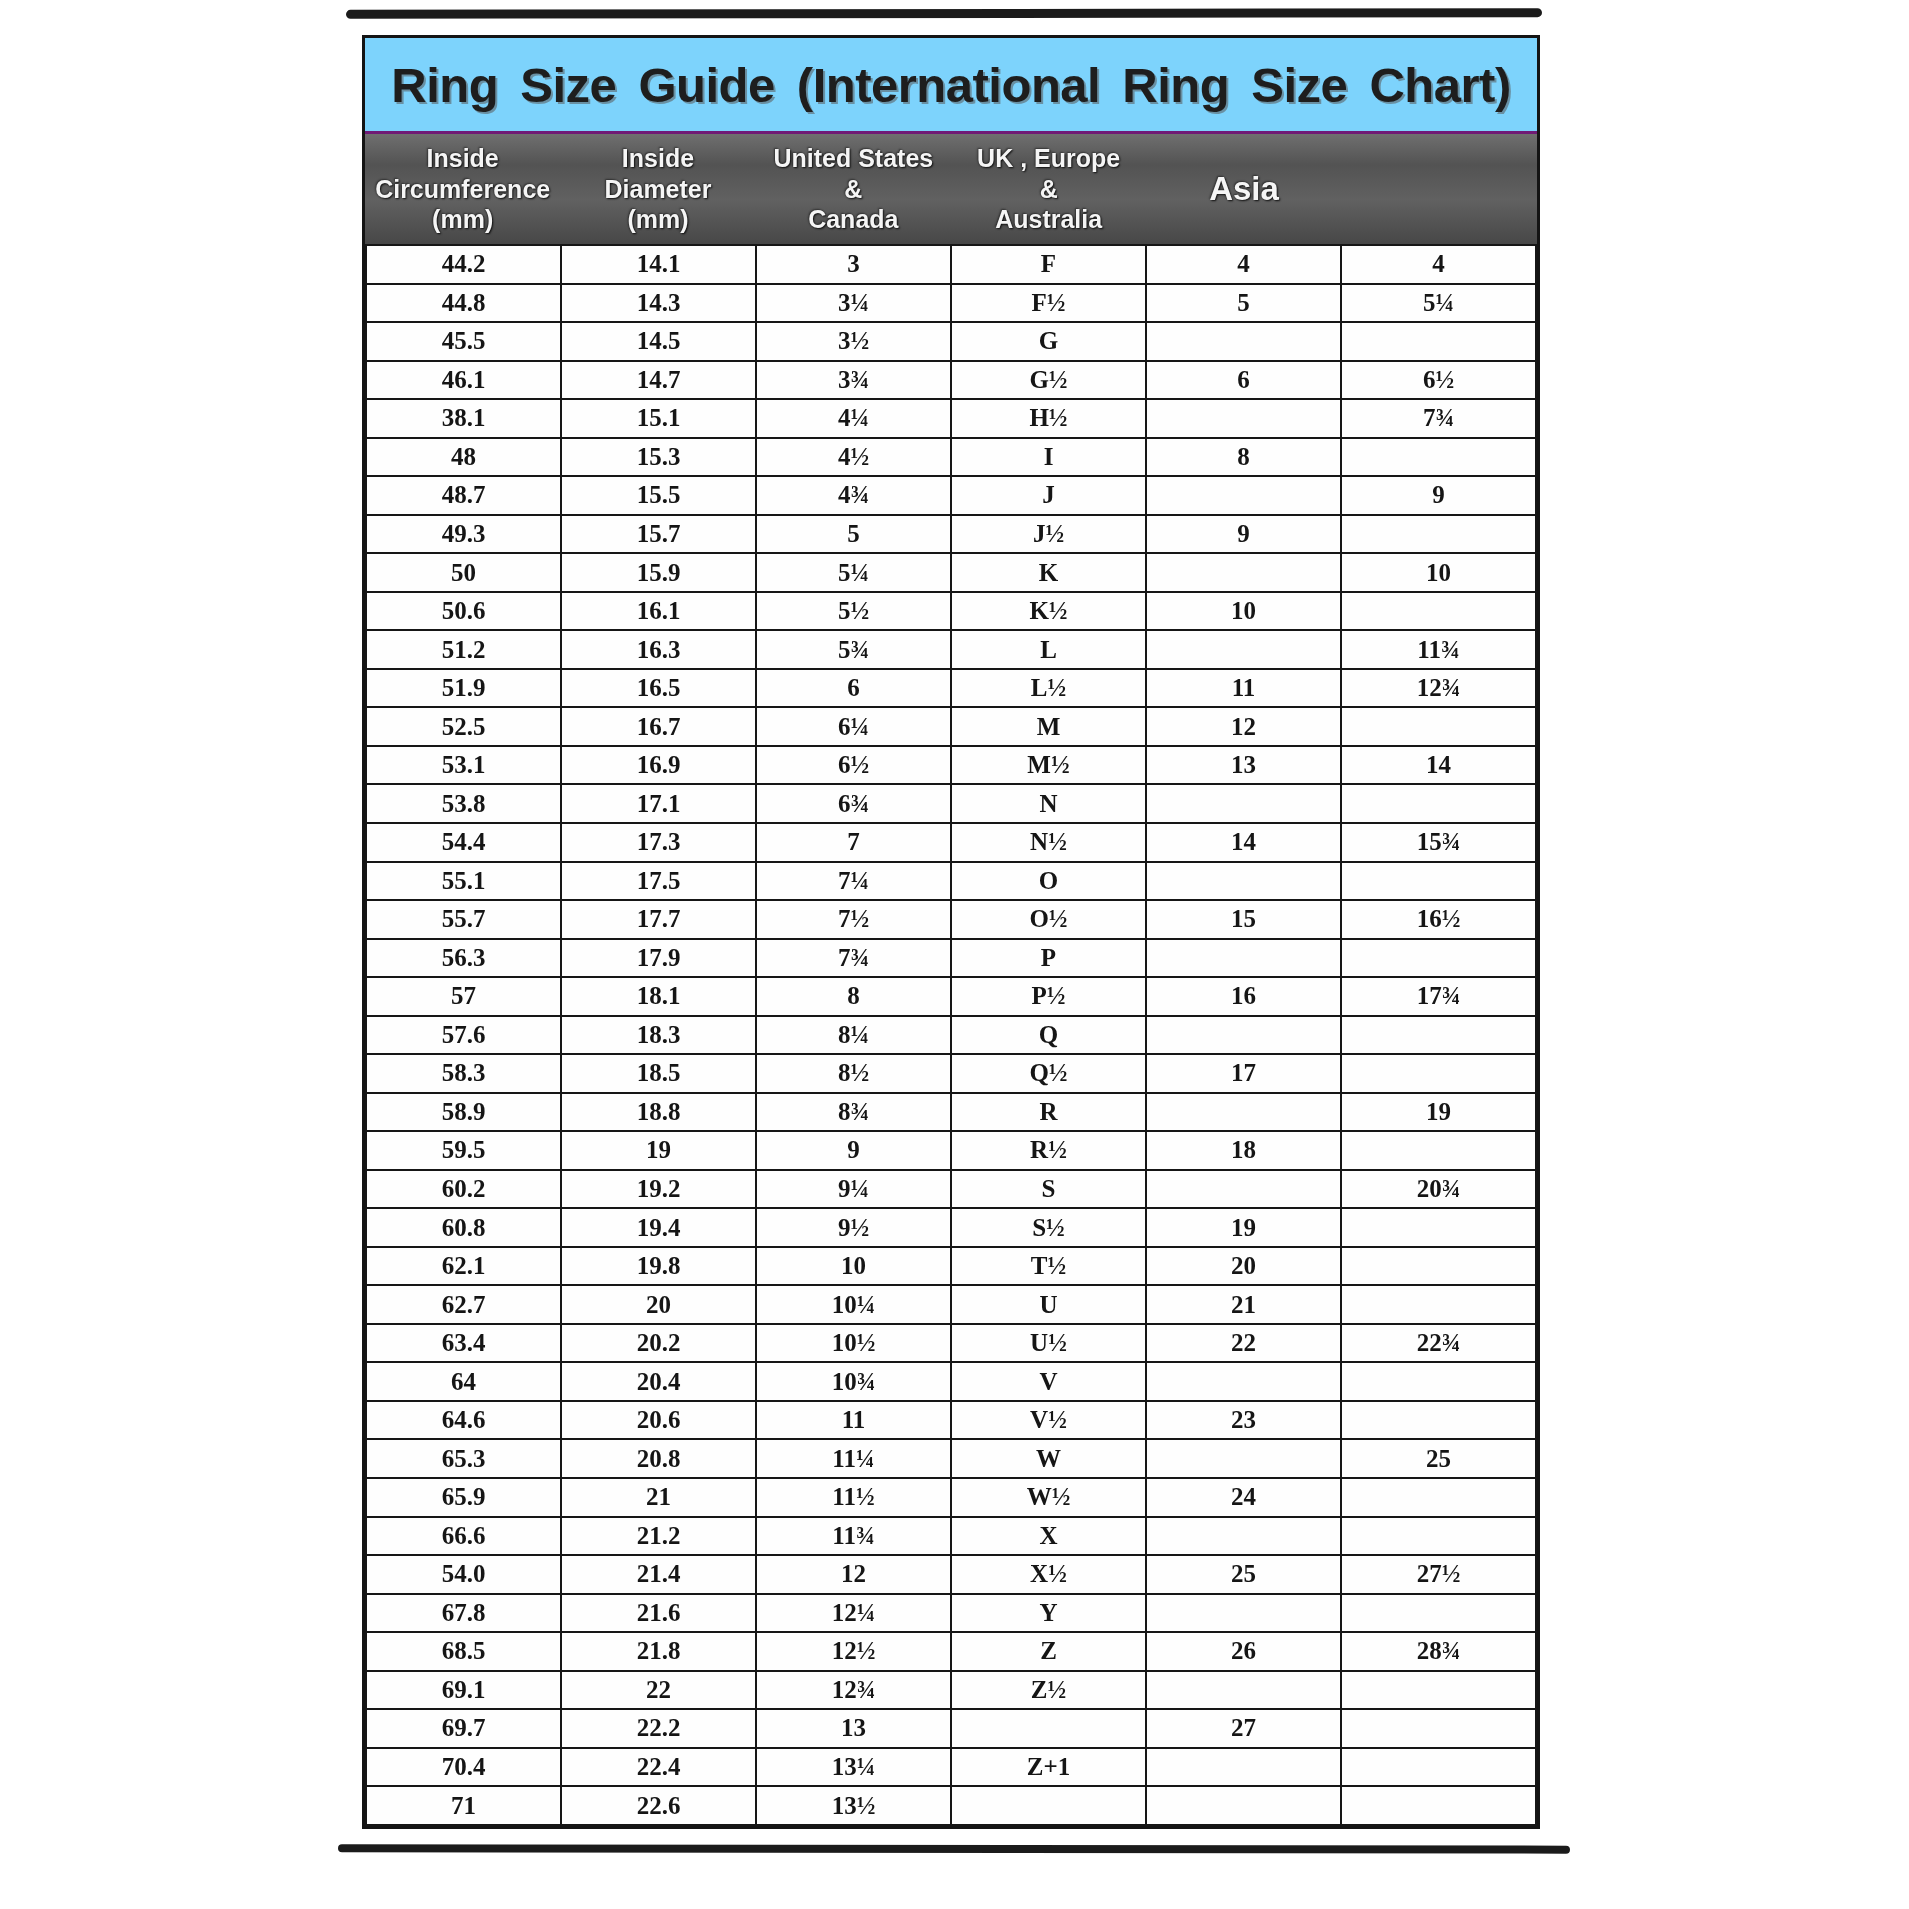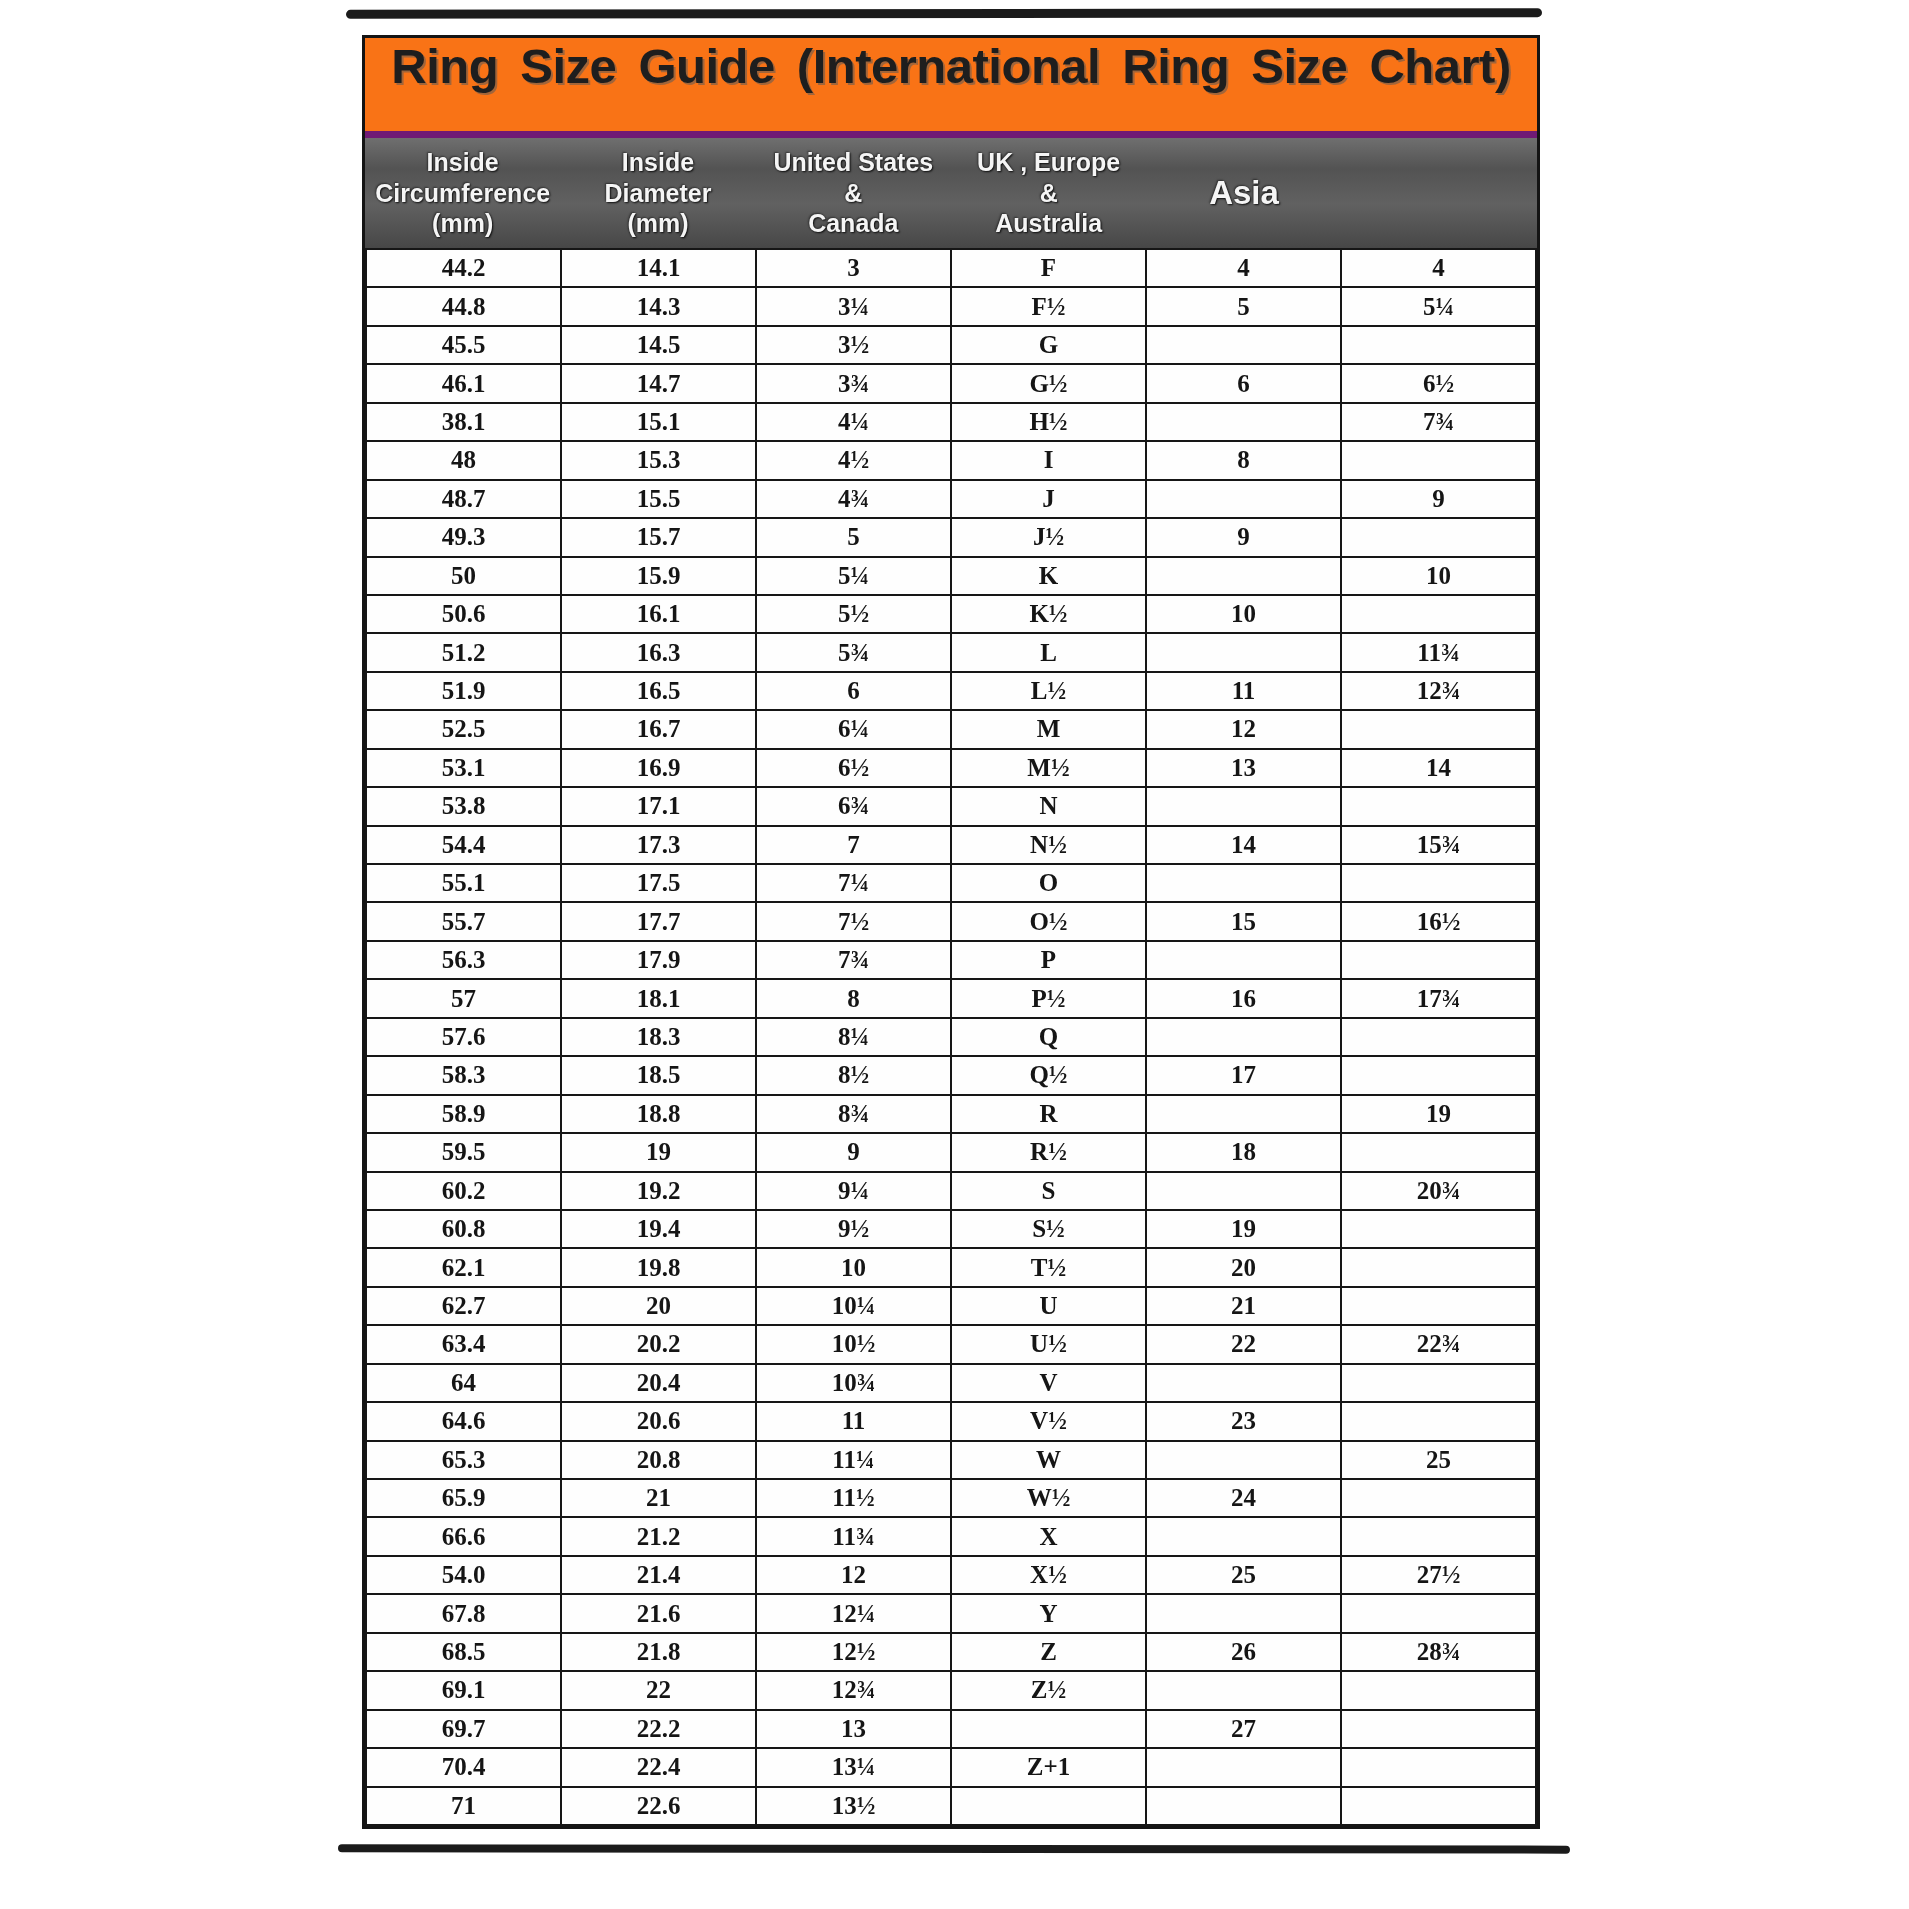--- a/index.html
+++ b/index.html
@@ -17,22 +17,22 @@
   .bottom-rule{
     position:absolute;left:338px;top:1845px;width:1232px;height:8px;
     background:#1b1b1b;border-radius:4px;transform:rotate(0.06deg);
   }
   .doc-frame{
     position:absolute;left:362px;top:35px;width:1178px;height:1794px;
     box-sizing:border-box;border:3px solid #141414;background:#fefefe;
     display:flex;flex-direction:column;
   }
   .title-bar{
-    height:93px;flex:0 0 93px;border-bottom:7px solid #701a75;
-    display:flex;justify-content:center;background:#f97316;
+    height:93px;flex:0 0 93px;border-bottom:3px solid #701a75;
+    display:flex;align-items:center;justify-content:center;background:#7dd3fc;
   }
   .title-text{
     font-family:"Liberation Sans", sans-serif;font-weight:700;
     font-size:49px;color:#1e1e1e;white-space:nowrap;
     letter-spacing:-0.5px;word-spacing:9px;
     text-shadow:2px 2px 0 rgba(90,90,90,.55);
   }
   .header-band{
     height:110px;flex:0 0 110px;
     background:linear-gradient(180deg,#6f6f6f 0%,#535353 28%,#616161 60%,#474747 100%);

